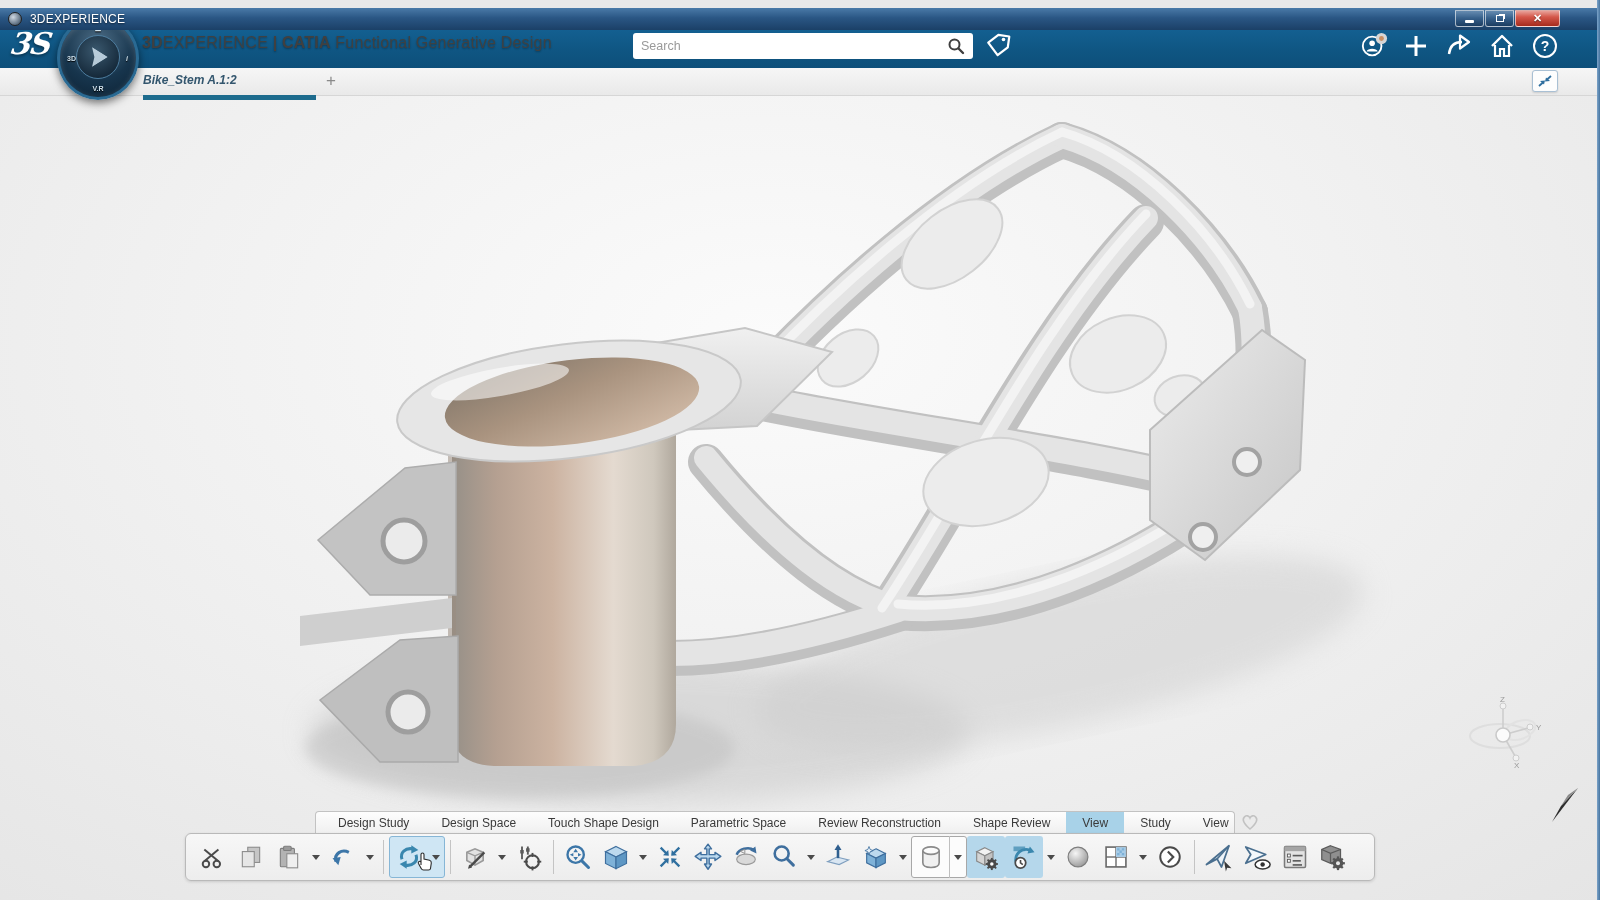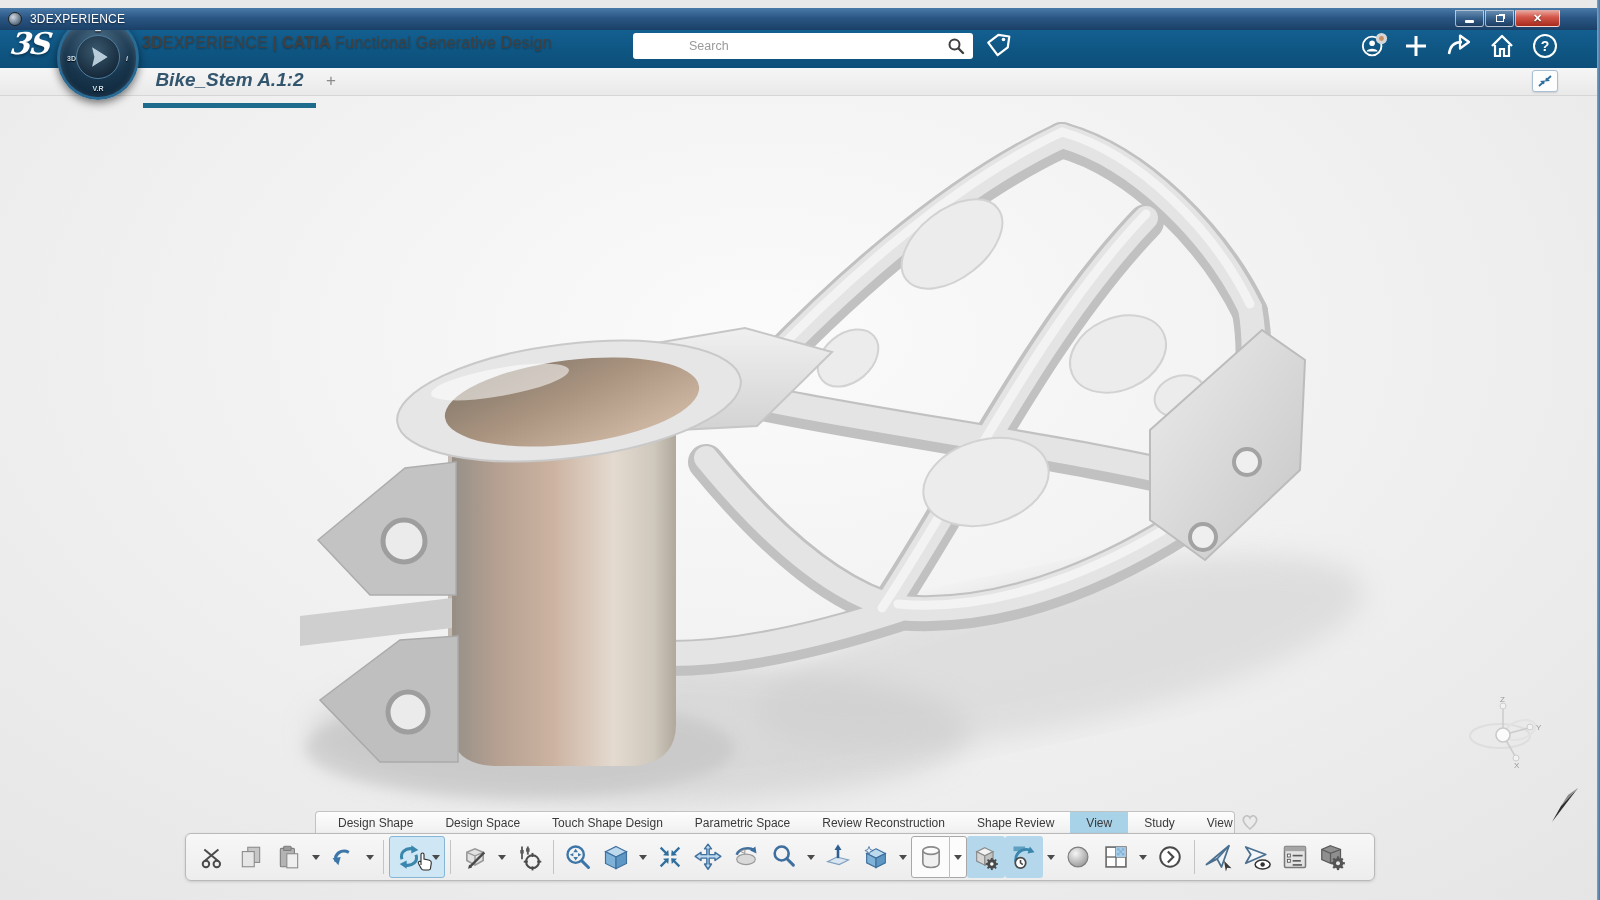--- a/index.html
+++ b/index.html
@@ -44,32 +44,32 @@
   .q.w { left:7px; top:50%; transform:translateY(-50%); }
   .q.e { right:8px; top:50%; transform:translateY(-50%); font-style:italic; }
   .q.s { bottom:5px; left:50%; transform:translateX(-50%); }
 
   .app-title { position:absolute; left:142px; top:34px; color:#404040; font-size:16px; z-index:46;
     text-shadow:0 1px 2px #0005; letter-spacing:.2px;text-align:center; }
   .app-title b { font-weight:bold; }
   .app-title .lt { font-weight:300; opacity:.95; }
 
   .searchwrap { position:absolute; left:633px; top:33px; width:340px; height:26px; background:#fff;
-    border-radius:3px; display:flex; align-items:center; z-index:46;padding-left:48px; }
+    border-radius:3px; display:flex; align-items:center; z-index:46; }
   .searchwrap input { flex:1; border:none; outline:none; font-size:12.5px; color:#333; padding:0 8px;
     font-family:"Liberation Sans", sans-serif; background:transparent; }
   .searchwrap input::placeholder { color:#9a9a9a; }
   .search-mag { margin-right:8px; cursor:pointer; }
   .hdr-ic { position:absolute; top:32px; width:28px; height:28px; z-index:46; cursor:pointer; }
 
   
   .tabrow { position:absolute; left:0; top:68px; width:1600px; height:28px;
     background:linear-gradient(180deg,#f6f6f6,#e9e9e9); border-bottom:1px solid #d6d6d6; z-index:30; }
-  .doc-tab { position:absolute; left:143px; top:68px; width:173px; height:40px; text-align:center;
-    font-size:19px; font-weight:bold; font-style:italic; color:#33566e; line-height:24px;
+  .doc-tab { position:absolute; left:143px; top:68px; width:173px; height:32px; text-align:left;
+    font-size:12px; font-weight:bold; font-style:italic; color:#33566e; line-height:24px;
     cursor:pointer; z-index:31; }
   .doc-tab .underline { position:absolute; left:0; bottom:0; width:100%; height:5px; background:#1d6b8d; }
   .tab-add { position:absolute; left:320px; top:70px; width:22px; height:22px; color:#8a8a8a;
     font-size:17px; text-align:center; line-height:22px; cursor:pointer; z-index:31; }
   .collapse-btn { position:absolute; right:42px; top:70px; width:26px; height:22px; background:#fdfdfd;
     border:1px solid #a9c0d4; border-radius:3px; display:flex; align-items:center; justify-content:center;
     cursor:pointer; z-index:31; box-shadow:0 1px 2px #0002; }
 
   
   .viewport { position:absolute; left:0; top:96px; width:1600px; height:804px;
@@ -316,21 +316,21 @@
     <text x="52" y="74" font-size="8" fill="#9a9a9a" font-family="Liberation Sans, sans-serif">X</text>
   </svg>
 
   <svg class="penflag" width="34" height="42" viewBox="0 0 34 42">
     <polygon points="30,2 4,36 13,20" fill="#2d2d2d"></polygon>
     <polygon points="30,2 13,20 20,9" fill="#8a8a8a"></polygon>
   </svg>
 </div>
 
 <div class="actionbar">
-  <div class="ab-tab">Design Shape</div>
+  <div class="ab-tab">Design Study</div>
   <div class="ab-tab">Design Space</div>
   <div class="ab-tab">Touch Shape Design</div>
   <div class="ab-tab">Parametric Space</div>
   <div class="ab-tab">Review Reconstruction</div>
   <div class="ab-tab">Shape Review</div>
   <div class="ab-tab active">View</div>
   <div class="ab-tab">Study</div>
   <div class="ab-tab">View</div>
 </div>
 <svg class="fav-heart" width="20" height="20" viewBox="0 0 20 20">

